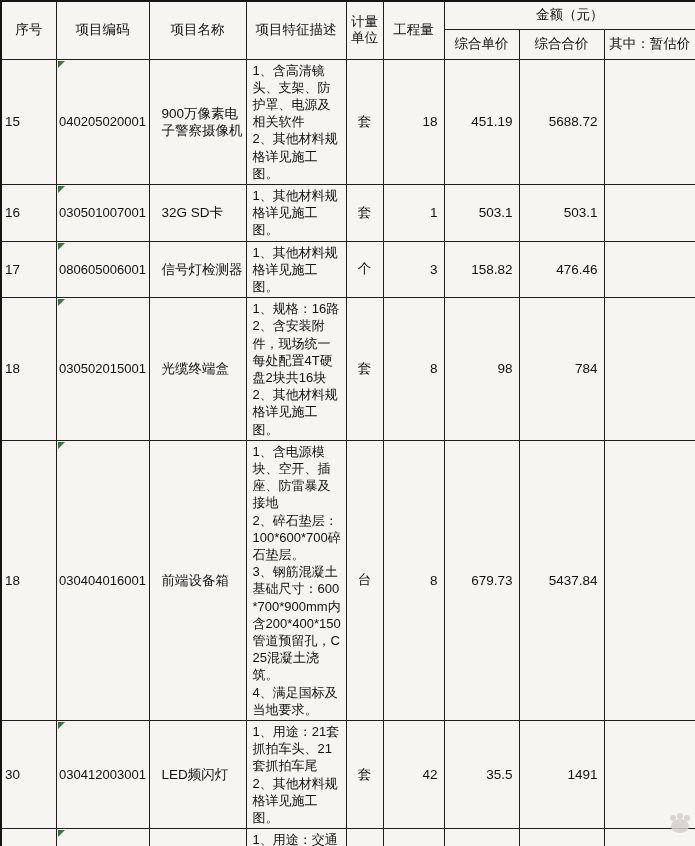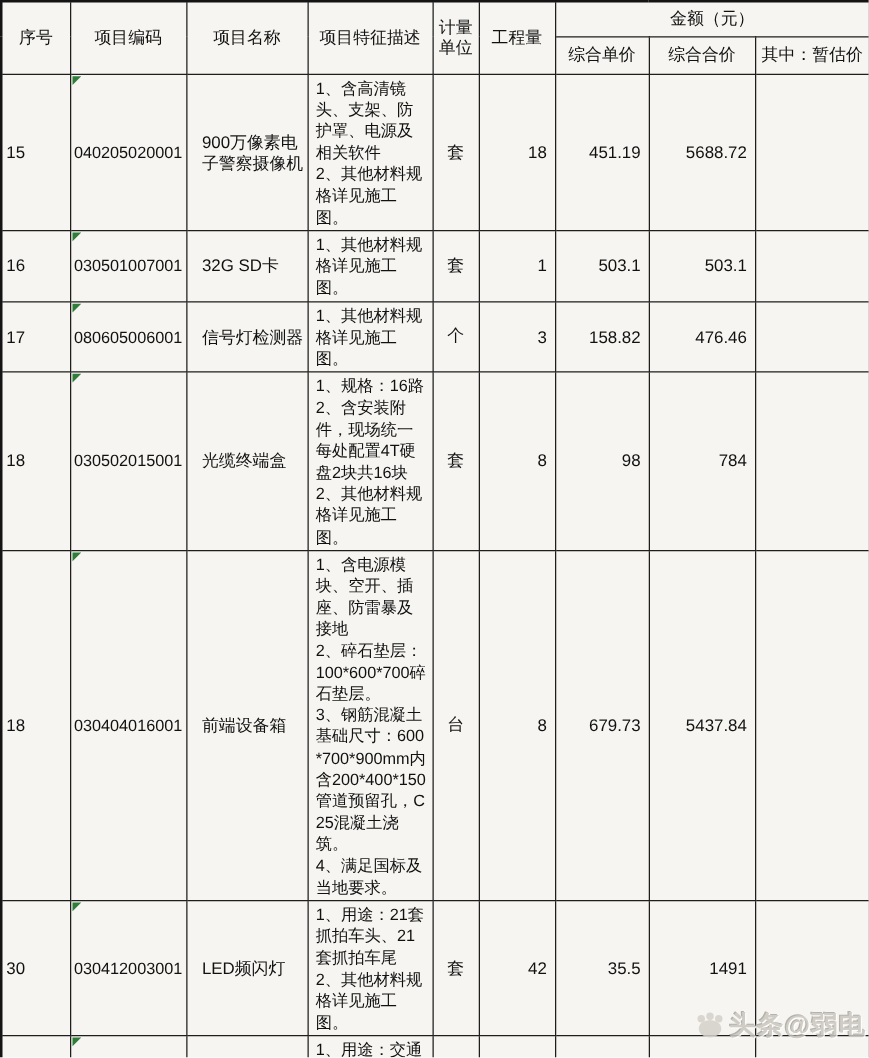--- a/index.html
+++ b/index.html
@@ -182,15 +182,14 @@
     </tbody>
   </table>
 
   <div class="watermark">
     <svg width="26" height="22" viewBox="0 0 26 22">
       <ellipse cx="13" cy="14" rx="9" ry="7" fill="#d4d1ca"></ellipse>
       <circle cx="6" cy="6" r="3" fill="#d4d1ca"></circle>
       <circle cx="13" cy="4" r="3" fill="#d4d1ca"></circle>
       <circle cx="20" cy="6" r="3" fill="#d4d1ca"></circle>
     </svg>
-    <span class="wm-text">头条@弱电</span>
   </div>
 </div>
 
 </body></html>

